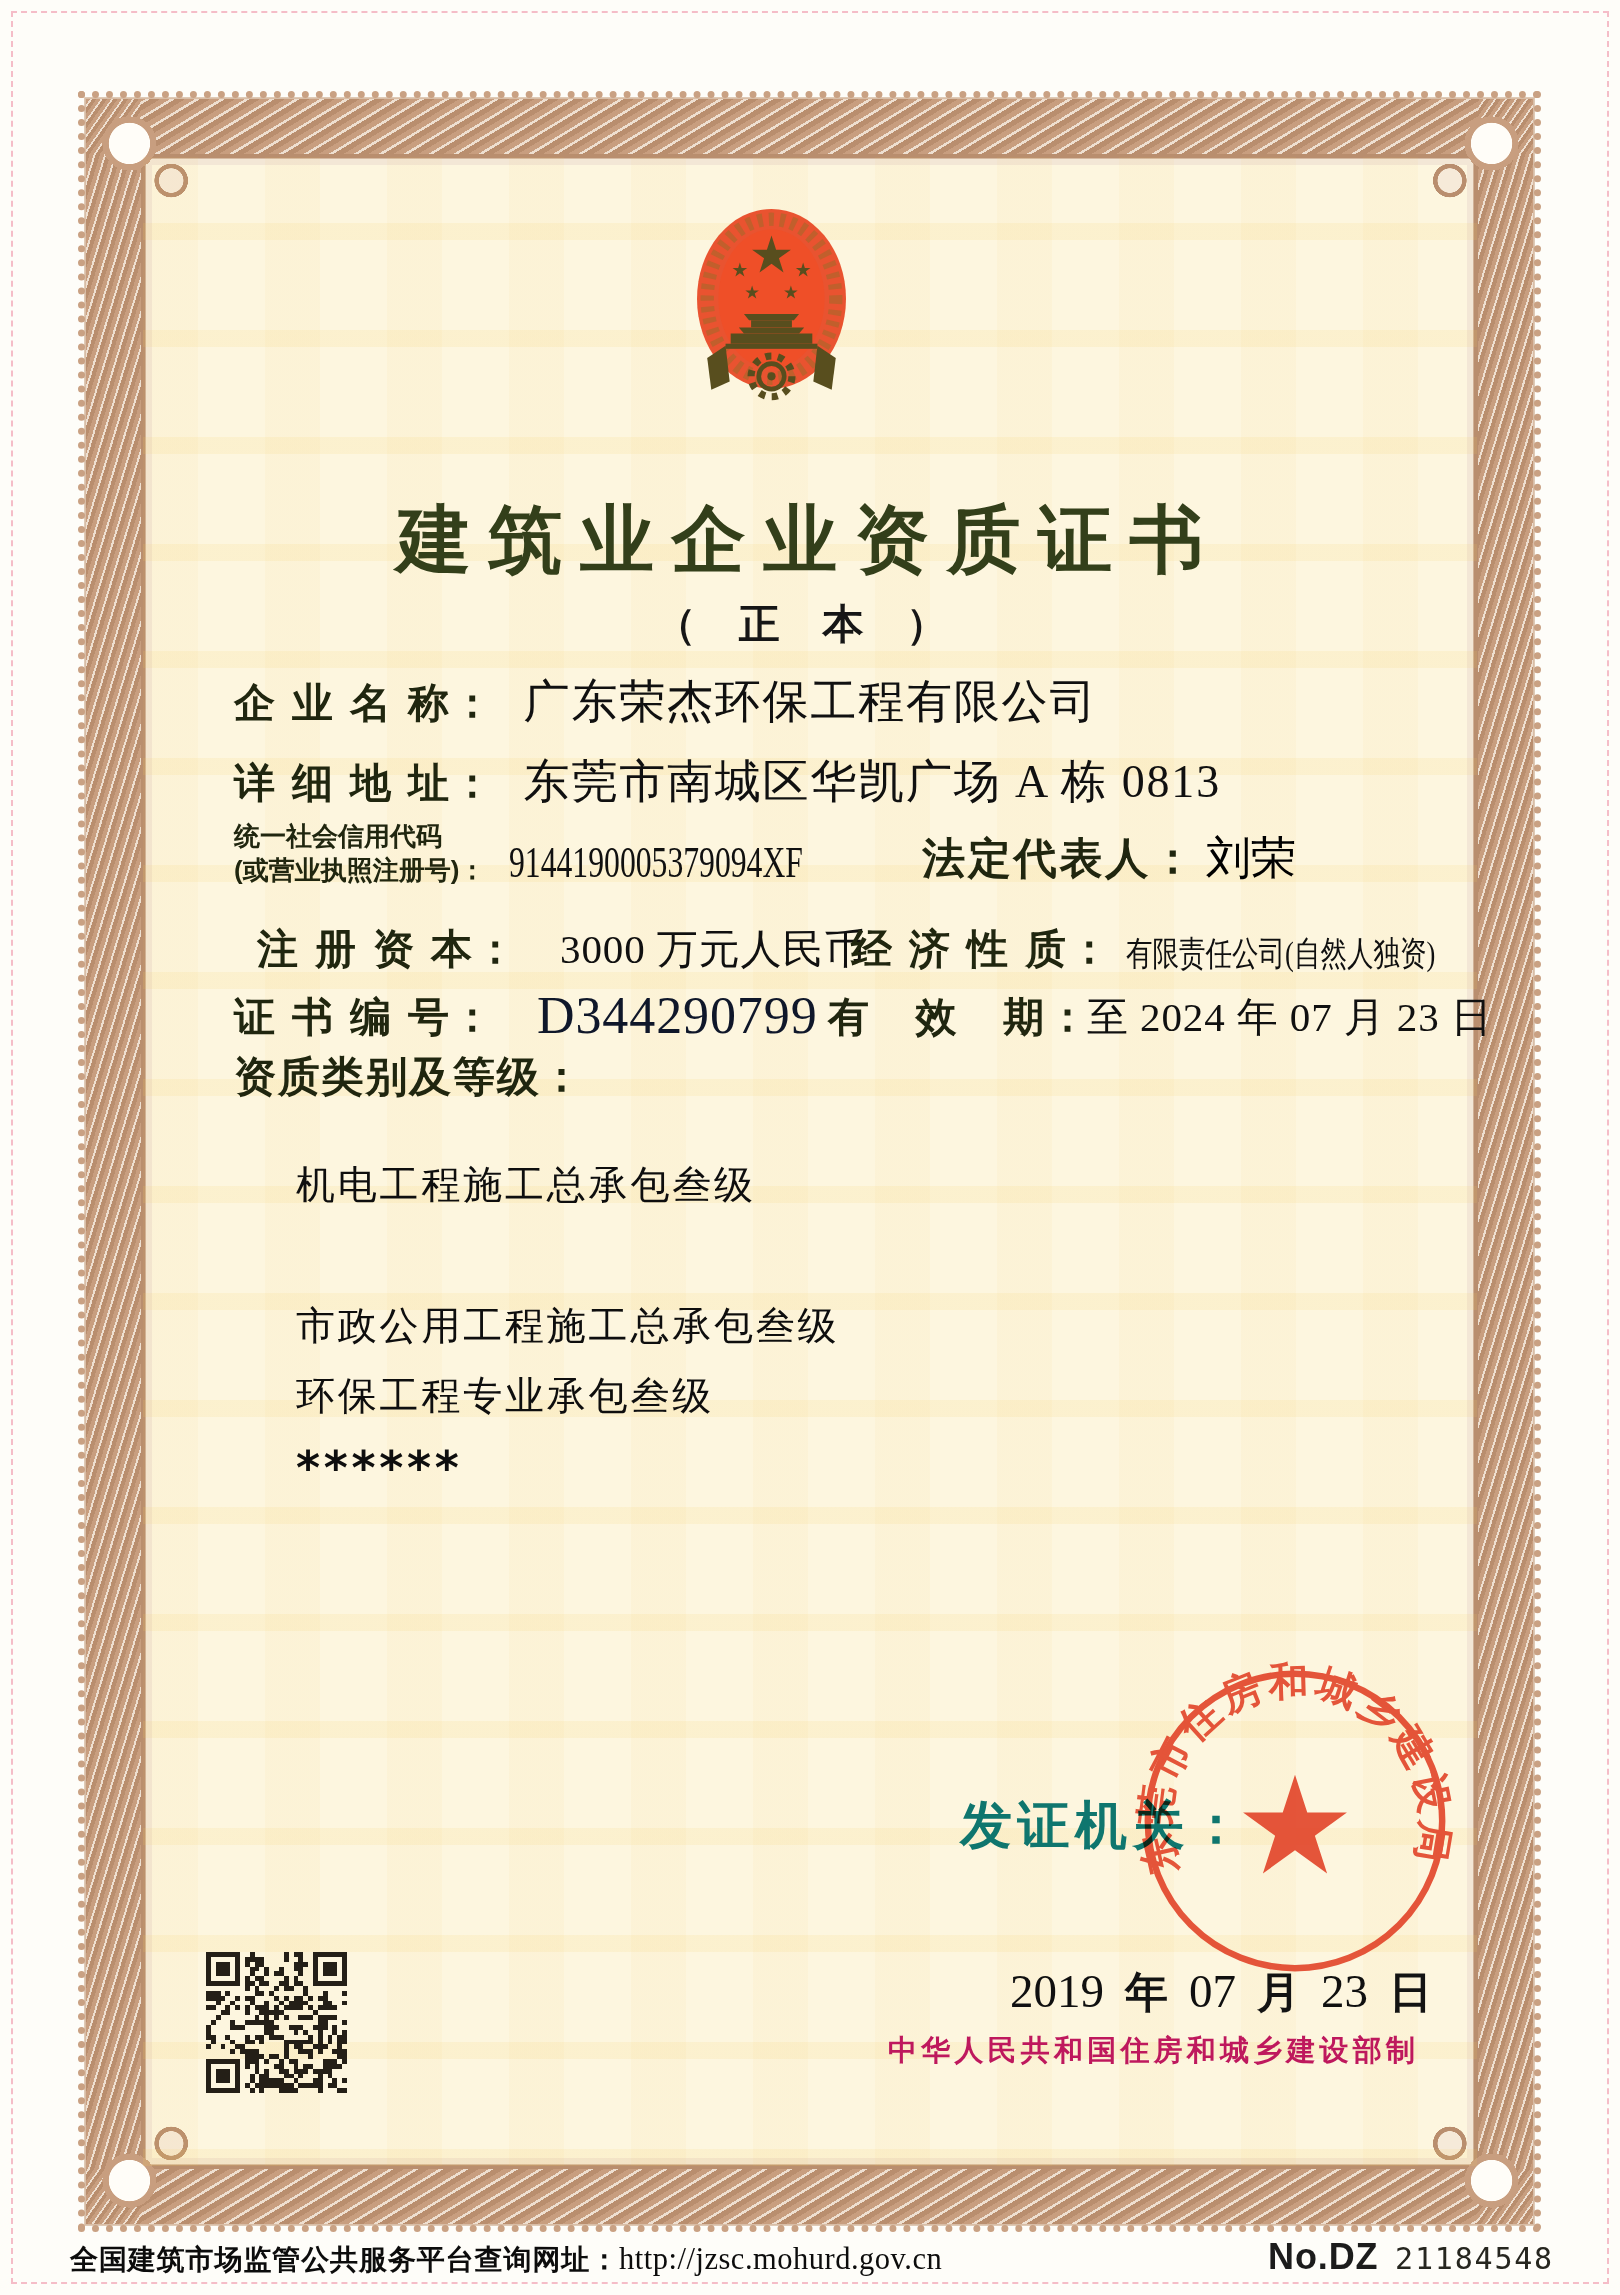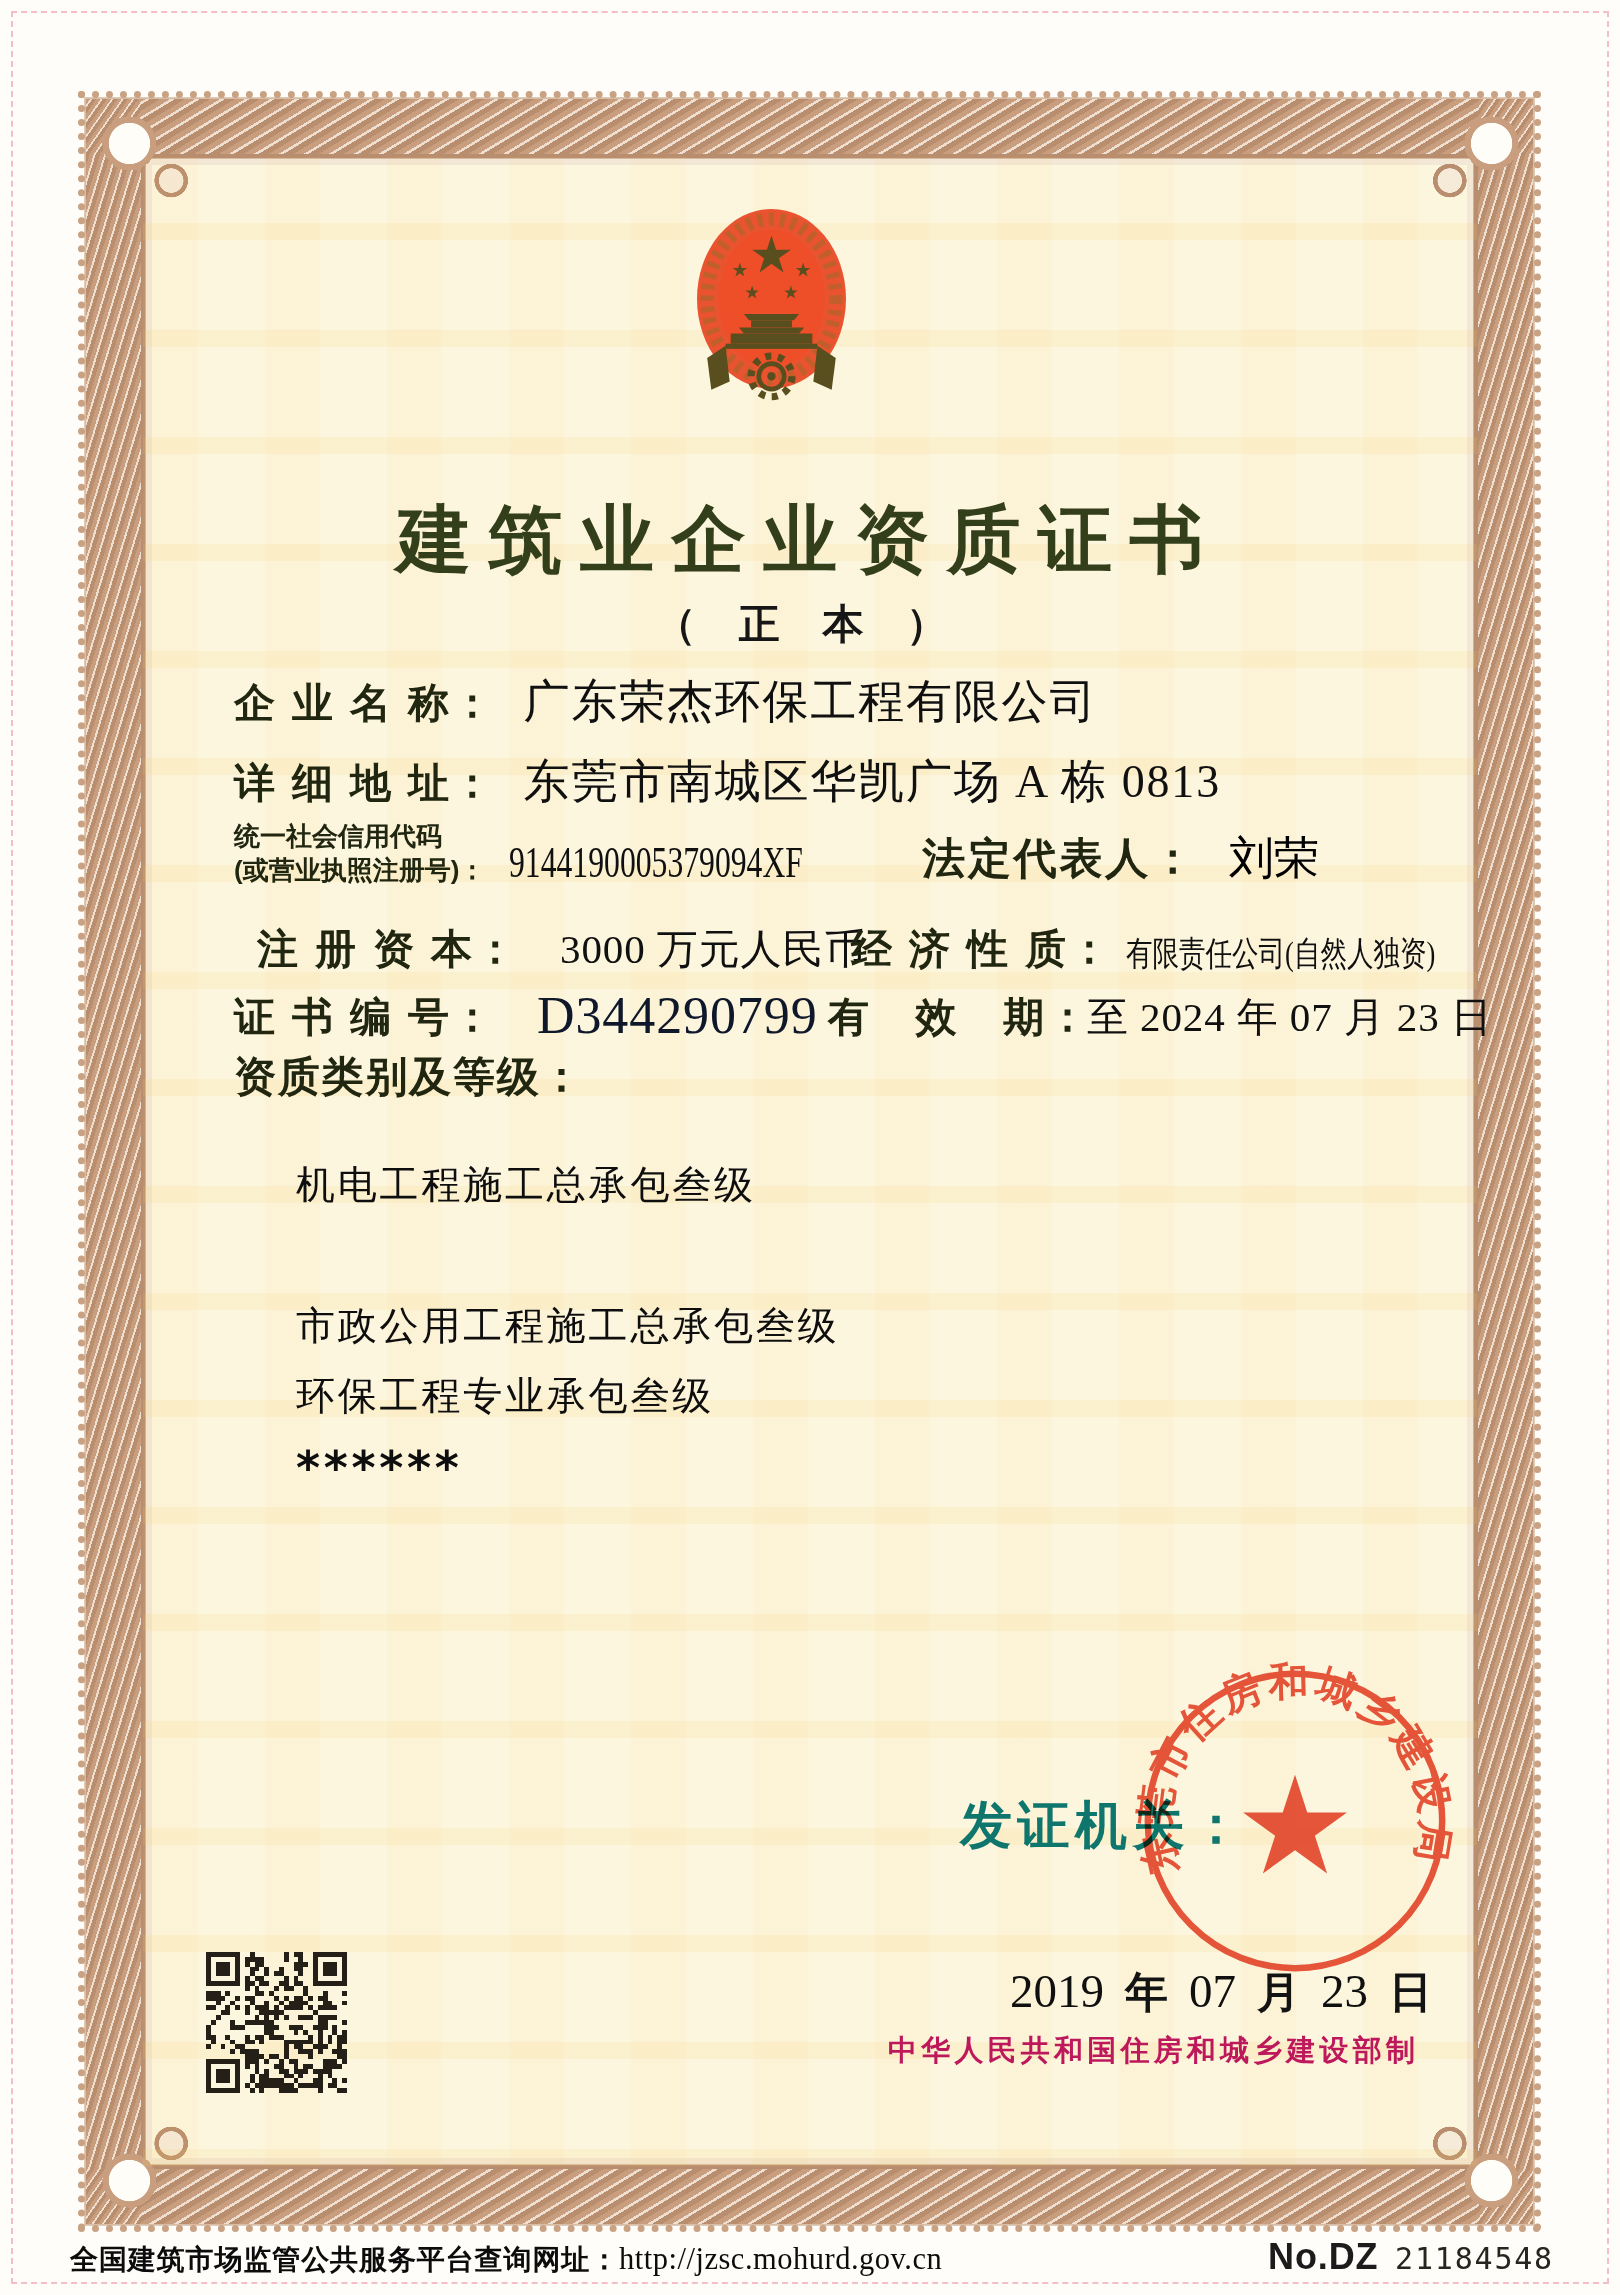--- a/index.html
+++ b/index.html
@@ -43,21 +43,21 @@
   .row-abs > span{position:absolute;bottom:0;white-space:nowrap;}
 
   #row-company{top:671px;}  #row-company .val{margin-left:28px;}
   #row-address{top:751px;}  #row-address .val{margin-left:28px;}
 
   #row-credit{top:819px;align-items:flex-end;}
   .lbl-small{font-size:26px;font-weight:800;line-height:1.32;color:#20260f;white-space:nowrap;}
   .code{display:inline-block;font-family:"Liberation Serif",serif;font-size:44px;color:#101010;
     transform:scaleX(.72);transform-origin:0 88%;margin-left:24px;white-space:nowrap;}
   #row-credit .lbl2{margin-left:4.6px;font-size:43px;}
-  #row-credit .val2{font-family:"Liberation Serif",serif;font-size:45px;margin-left:32px;white-space:nowrap;}
+  #row-credit .val2{font-family:"Liberation Serif",serif;font-size:45px;margin-left:9px;white-space:nowrap;}
 
   #row-capital{top:903px;margin-left:23px;}
   #row-capital .l1{left:0;}
   #row-capital .v1{left:303px;font-family:"Liberation Serif",serif;font-size:41px;letter-spacing:0.9px;color:#101010;}
   #row-capital .l2{left:594px;}
   #row-capital .v2{left:869px;font-family:"Liberation Serif",serif;font-size:34px;color:#101010;
      transform:scaleX(.78);transform-origin:0 100%;}
 
   #row-certno{top:971px;}
   #row-certno .l1{left:0;}

